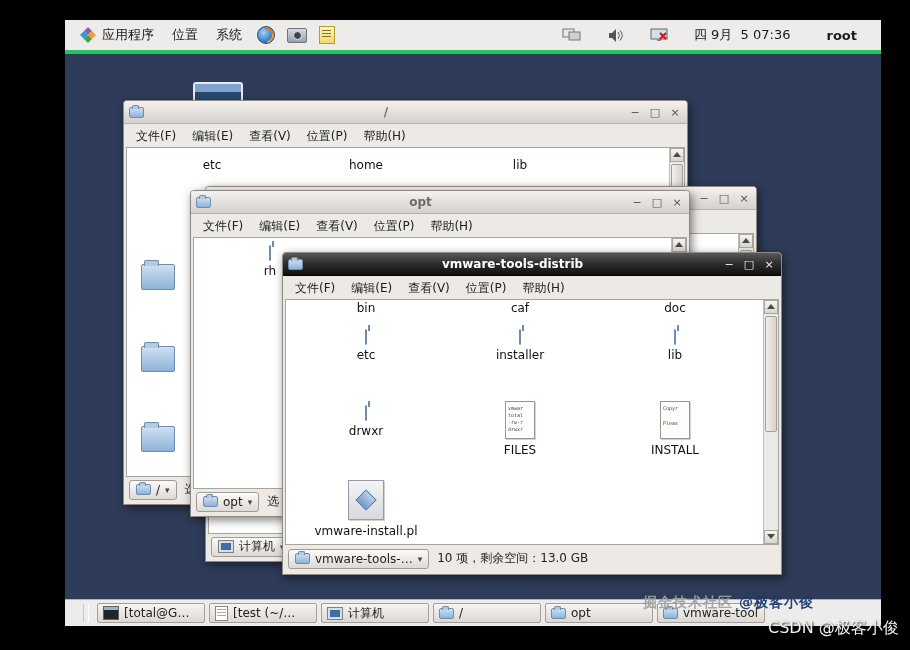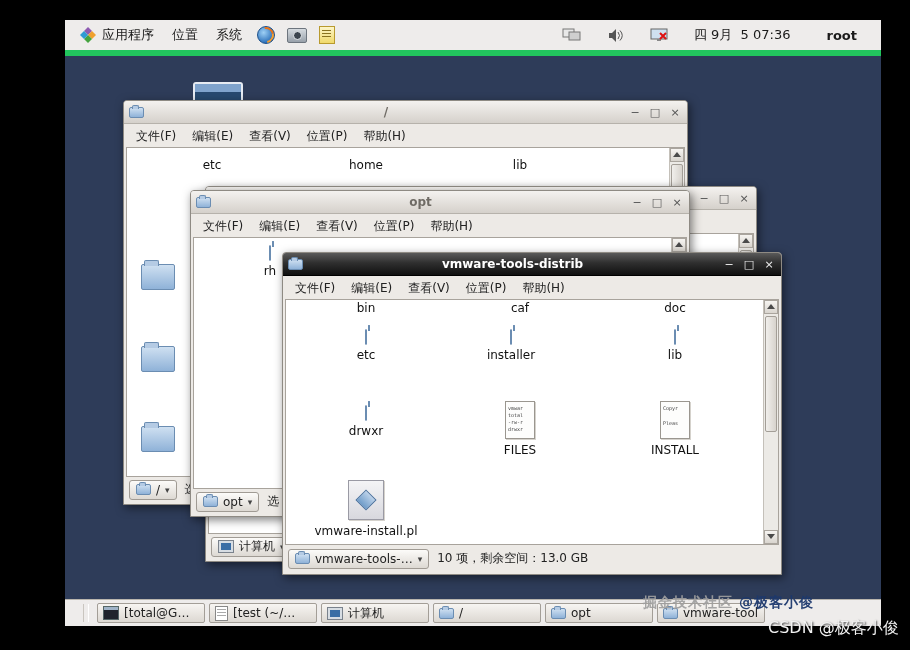--- a/index.html
+++ b/index.html
@@ -1,21 +1,21 @@
 <!DOCTYPE html>
 <html><head>
 <meta charset="utf-8">
 <style>
   html,body{margin:0;padding:0;}
   body{width:910px;height:650px;background:#000;font-family:"DejaVu Sans","Liberation Sans",sans-serif;position:relative;overflow:hidden;}
   #stage{position:absolute;inset:0;}
   .screen{position:absolute;left:65px;top:20px;width:816px;height:606px;background:#2e3c59;}
 
   
-  .panel{position:absolute;left:0;top:0;right:0;height:30px;background:#eeeceb;border-bottom:6px solid #22c55e;display:flex;align-items:center;font-size:13px;color:#1a1a1a;z-index:20;}
+  .panel{position:absolute;left:0;top:0;right:0;height:30px;background:#eeeceb;border-bottom:4px solid #22c55e;display:flex;align-items:center;font-size:13px;color:#1a1a1a;z-index:20;}
   .panel-left{display:flex;align-items:center;gap:6px;padding-left:8px;}
   .menu-entry{display:flex;align-items:center;gap:5px;padding:3px 6px;cursor:default;}
   .panel-right{margin-left:auto;display:flex;align-items:center;gap:26px;padding-right:24px;}
   .clock{white-space:pre;}
   .user{font-weight:bold;padding-left:10px;}
   .launcher{padding:2px 3px;display:flex;align-items:center;}
   .ff-icon{width:18px;height:18px;border-radius:50%;background:radial-gradient(circle at 35% 35%,#9ed0f5,#2268b5 75%);border:1px solid #1b4f8a;position:relative;box-sizing:border-box;}
   .ff-icon::after{content:"";position:absolute;inset:0;border-radius:50%;border:2px solid transparent;border-top-color:#e8741a;border-right-color:#f59e2f;transform:rotate(35deg);}
   .cam-icon{width:18px;height:13px;background:linear-gradient(#d6dbe0,#98a1aa);border:1px solid #6d757e;border-radius:2px;position:relative;}
   .cam-icon::after{content:"";position:absolute;left:5px;top:2px;width:7px;height:7px;border-radius:50%;background:#3c4document4;background:#3c454e;border:1px solid #e8ecef;}
@@ -325,21 +325,21 @@
     <div class="win-content" style="top:46px;bottom:29px;">
 
       <div class="cut-lbl" style="left:15px;width:130px;">bin</div>
       <div class="cut-lbl" style="left:169px;width:130px;">caf</div>
       <div class="cut-lbl" style="left:324px;width:130px;">doc</div>
 
       <div class="cell" style="left:15px;top:30px;width:130px;">
         <span class="ficon ficon-lg"></span>
         <div class="lbl">etc</div>
       </div>
-      <div class="cell" style="left:160px;top:30px;width:130px;">
+      <div class="cell" style="left:169px;top:30px;width:130px;">
         <span class="ficon ficon-lg"></span>
         <div class="lbl">installer</div>
       </div>
       <div class="cell" style="left:324px;top:30px;width:130px;">
         <span class="ficon ficon-lg"></span>
         <div class="lbl">lib</div>
       </div>
 
       <div class="cell" style="left:15px;top:106px;width:130px;">
         <span class="ficon ficon-lg"></span>

